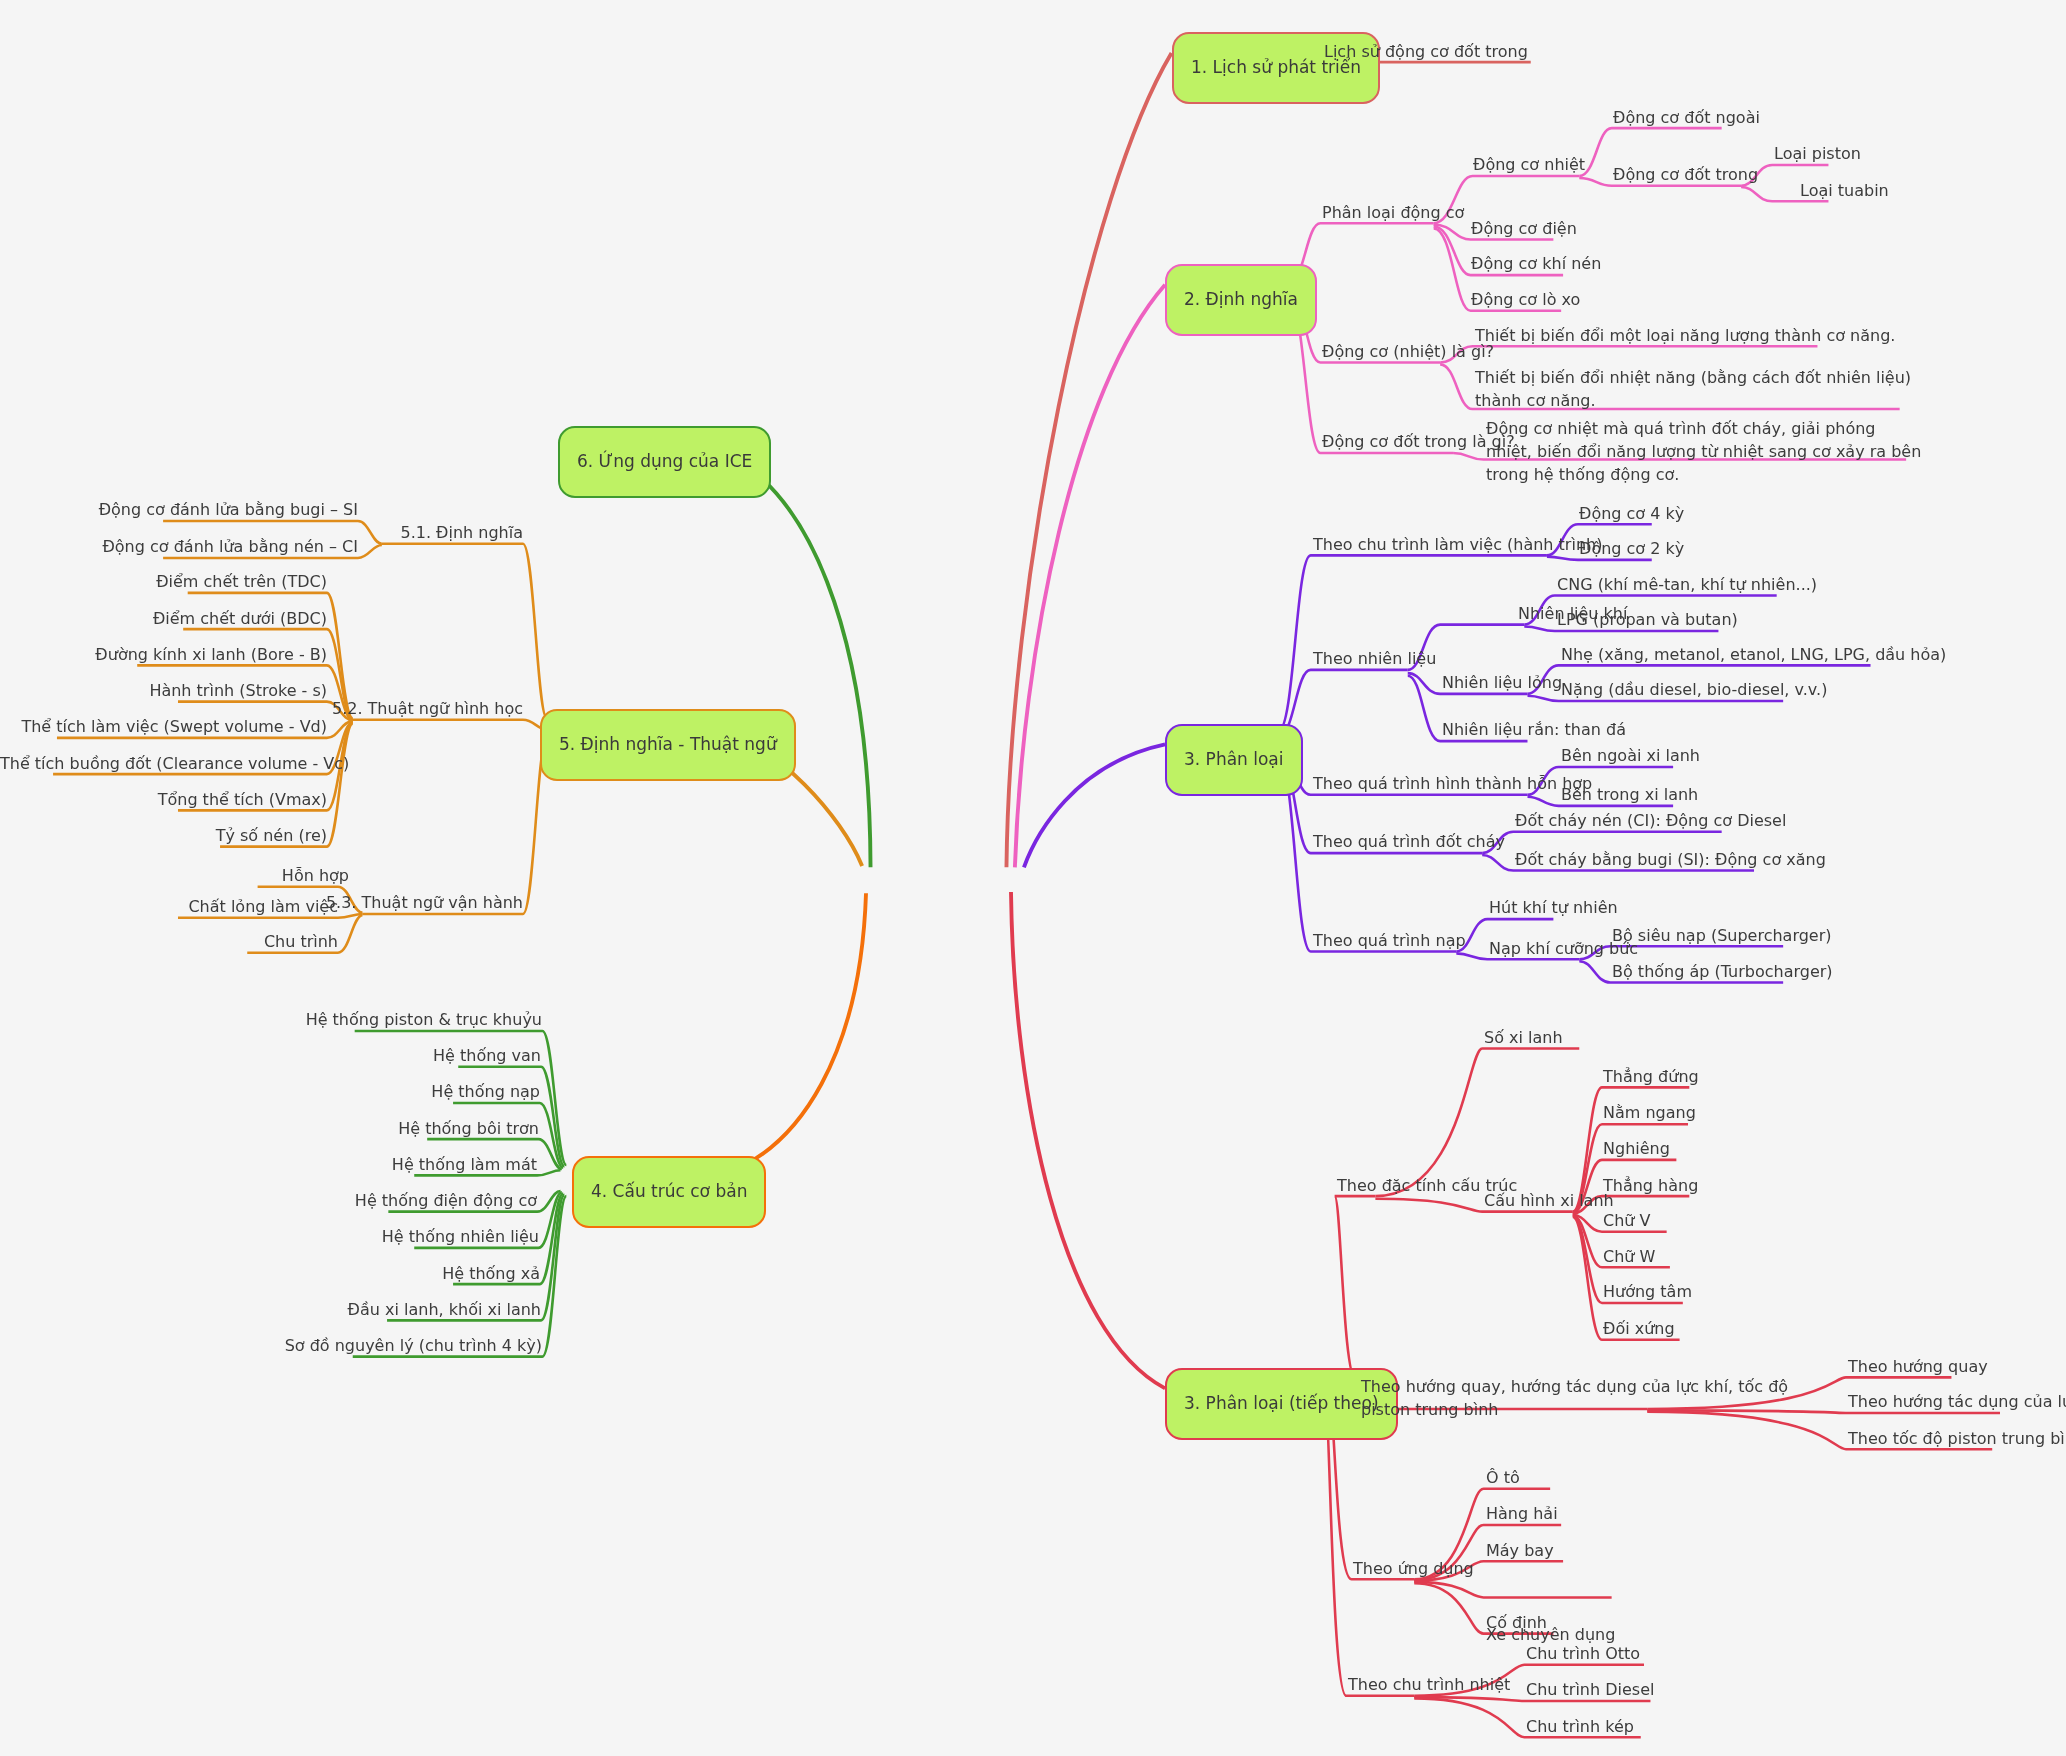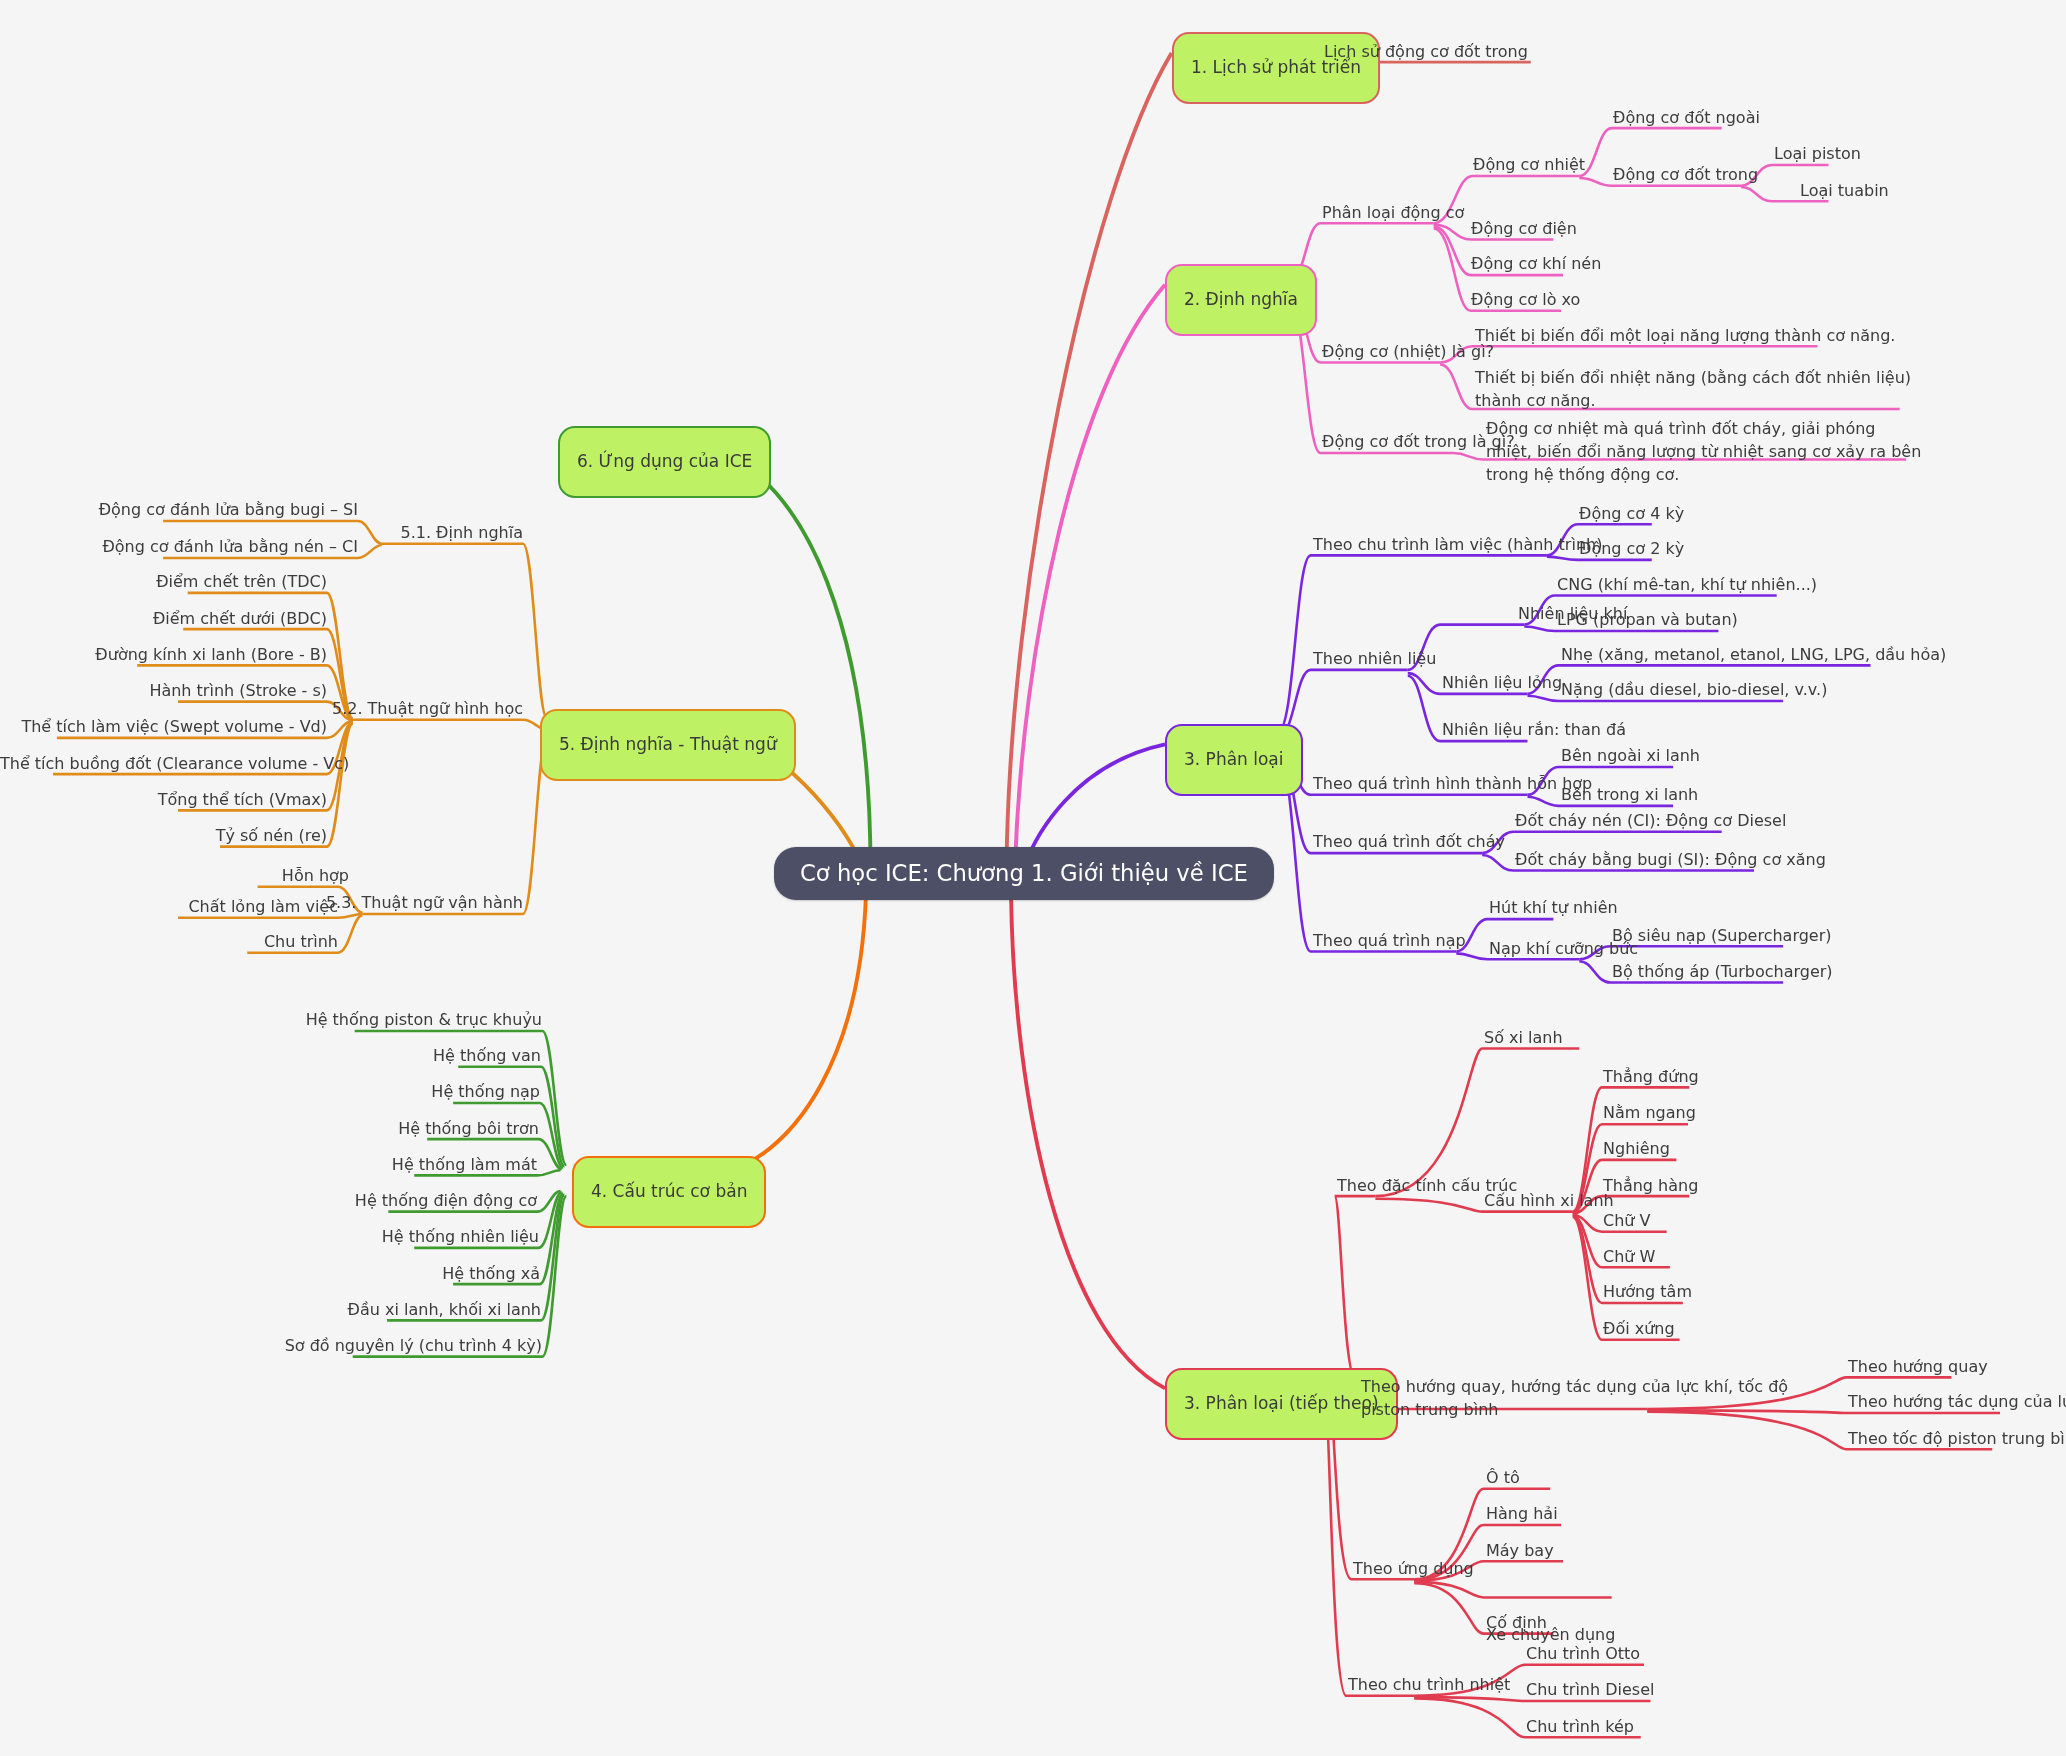--- a/index.html
+++ b/index.html
@@ -179,21 +179,20 @@
     <path d="M545,1114 C528,1114 523,1140 505,1140 L88,1140" stroke="#df8c1a" stroke-width="4"></path>
     <path d="M545,1116 C528,1116 523,1196 505,1196 L82,1196" stroke="#df8c1a" stroke-width="4"></path>
     <path d="M545,1117 C528,1117 523,1252 505,1252 L275,1252" stroke="#df8c1a" stroke-width="4"></path>
     <path d="M545,1118 C528,1118 523,1308 505,1308 L340,1308" stroke="#df8c1a" stroke-width="4"></path>
 
     <path d="M560,1410 C545,1410 540,1370 522,1370 L398,1370" stroke="#df8c1a" stroke-width="4"></path>
     <path d="M560,1412 C545,1412 540,1418 522,1418 L275,1418" stroke="#df8c1a" stroke-width="4"></path>
     <path d="M560,1414 C545,1414 540,1472 522,1472 L382,1472" stroke="#df8c1a" stroke-width="4"></path>
   </svg>
 
-  <div class="root-node" style="left:774px;top:847px;">Cơ học ICE: Chương 1. Giới thiệu về ICE</div>
 
   <div class="pill" style="left:1172px;top:32px;border-color:#d9635f;">1. Lịch sử phát triển</div>
 
   <div class="pill" style="left:1165px;top:264px;border-color:#ee61c0;">2. Định nghĩa</div>
 
   <div class="pill" style="left:1165px;top:724px;border-color:#7a26e0;">3. Phân loại</div>
 
   <div class="pill" style="left:1165px;top:1368px;border-color:#e03b4f;">3. Phân loại (tiếp theo)</div>
 
   <div class="pill" style="left:572px;top:1156px;border-color:#f4700a;">4. Cấu trúc cơ bản</div>

